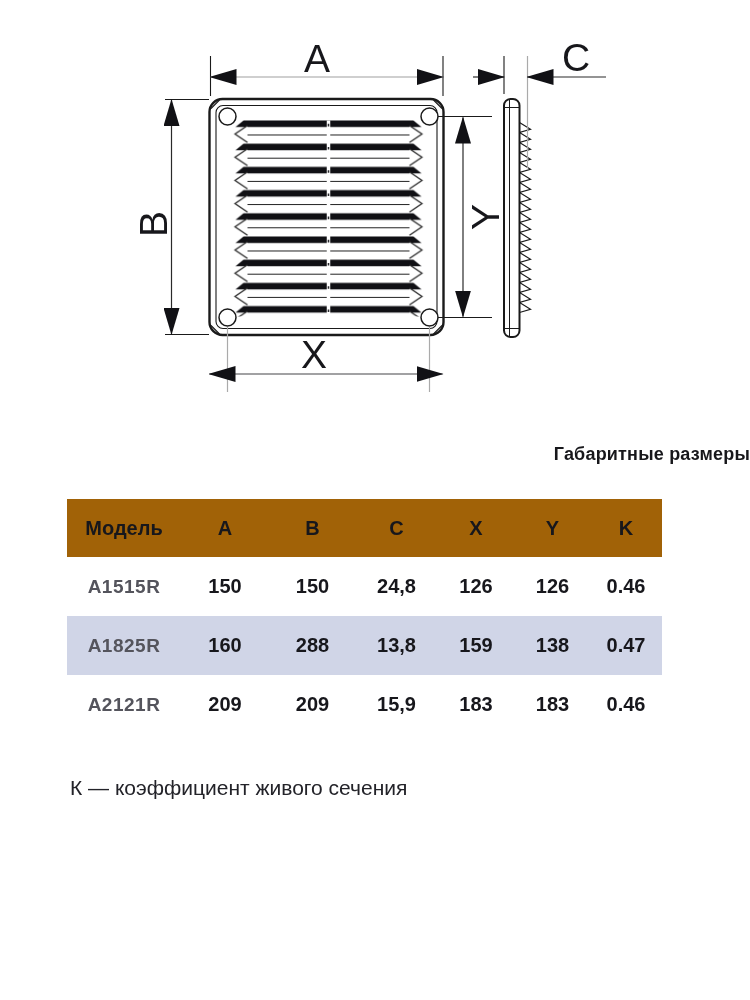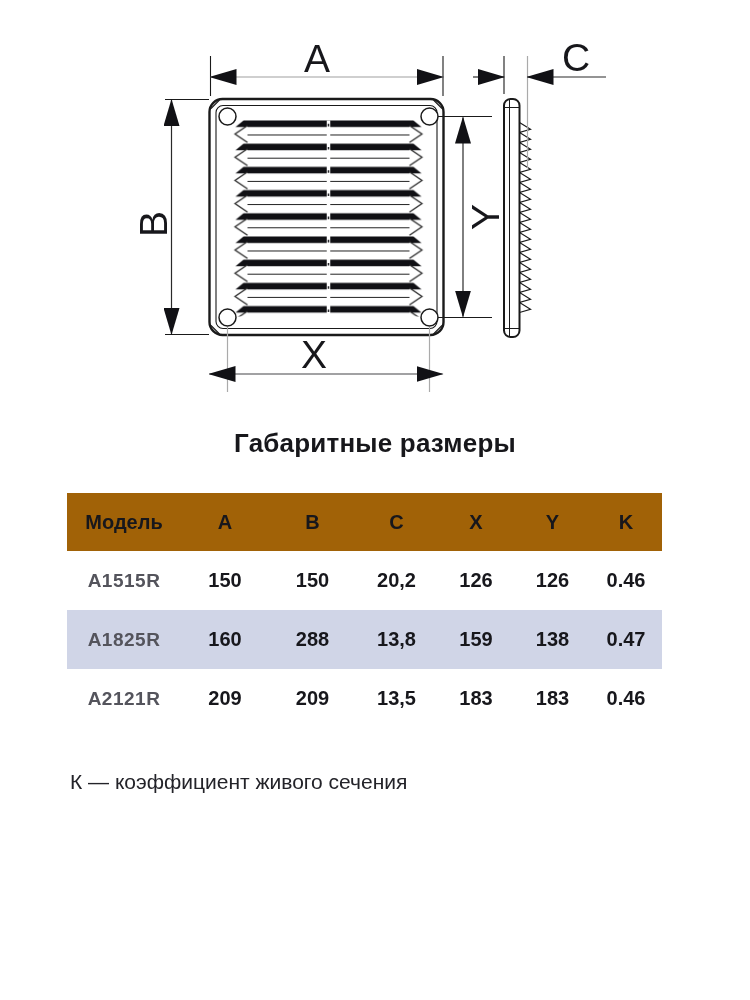--- a/index.html
+++ b/index.html
@@ -3,22 +3,22 @@
 <meta charset="utf-8">
 <style>
   html,body{margin:0;padding:0;}
   body{
     width:750px;height:1000px;background:#ffffff;overflow:hidden;
     font-family:"Liberation Sans",sans-serif;color:#17171c;
   }
   .drawing-wrap{width:750px;height:418px;}
   svg text{font-family:"Liberation Sans",sans-serif;fill:#17171b;font-weight:400;}
   .section-title{
-    margin-top:10px;text-align:center;
-    font-size:26px;font-weight:700;color:#17171b;letter-spacing:.2px;
+    margin-top:26px;text-align:right;
+    font-size:18px;font-weight:700;color:#17171b;letter-spacing:.2px;
   }
   table.dims{
     border-collapse:collapse;table-layout:fixed;
     width:595px;margin:34px 0 0 67px;
   }
   table.dims th,table.dims td{
     padding:0;text-align:center;vertical-align:middle;
     font-size:20px;font-weight:700;color:#17171c;
   }
   table.dims thead tr{background:#a16207;height:58px;}
@@ -128,39 +128,39 @@
       <th>X</th>
       <th>Y</th>
       <th>K</th>
     </tr>
   </thead>
   <tbody>
     <tr>
       <td class="model">A1515R</td>
       <td>150</td>
       <td>150</td>
-      <td>20,2</td>
+      <td>24,8</td>
       <td>126</td>
       <td>126</td>
       <td>0.46</td>
     </tr>
     <tr>
       <td class="model">A1825R</td>
       <td>160</td>
       <td>288</td>
       <td>13,8</td>
       <td>159</td>
       <td>138</td>
       <td>0.47</td>
     </tr>
     <tr>
       <td class="model">A2121R</td>
       <td>209</td>
       <td>209</td>
-      <td>13,5</td>
+      <td>15,9</td>
       <td>183</td>
       <td>183</td>
       <td>0.46</td>
     </tr>
   </tbody>
 </table>
 
 <div class="footnote">К — коэффициент живого сечения</div>
 
 </body></html>

